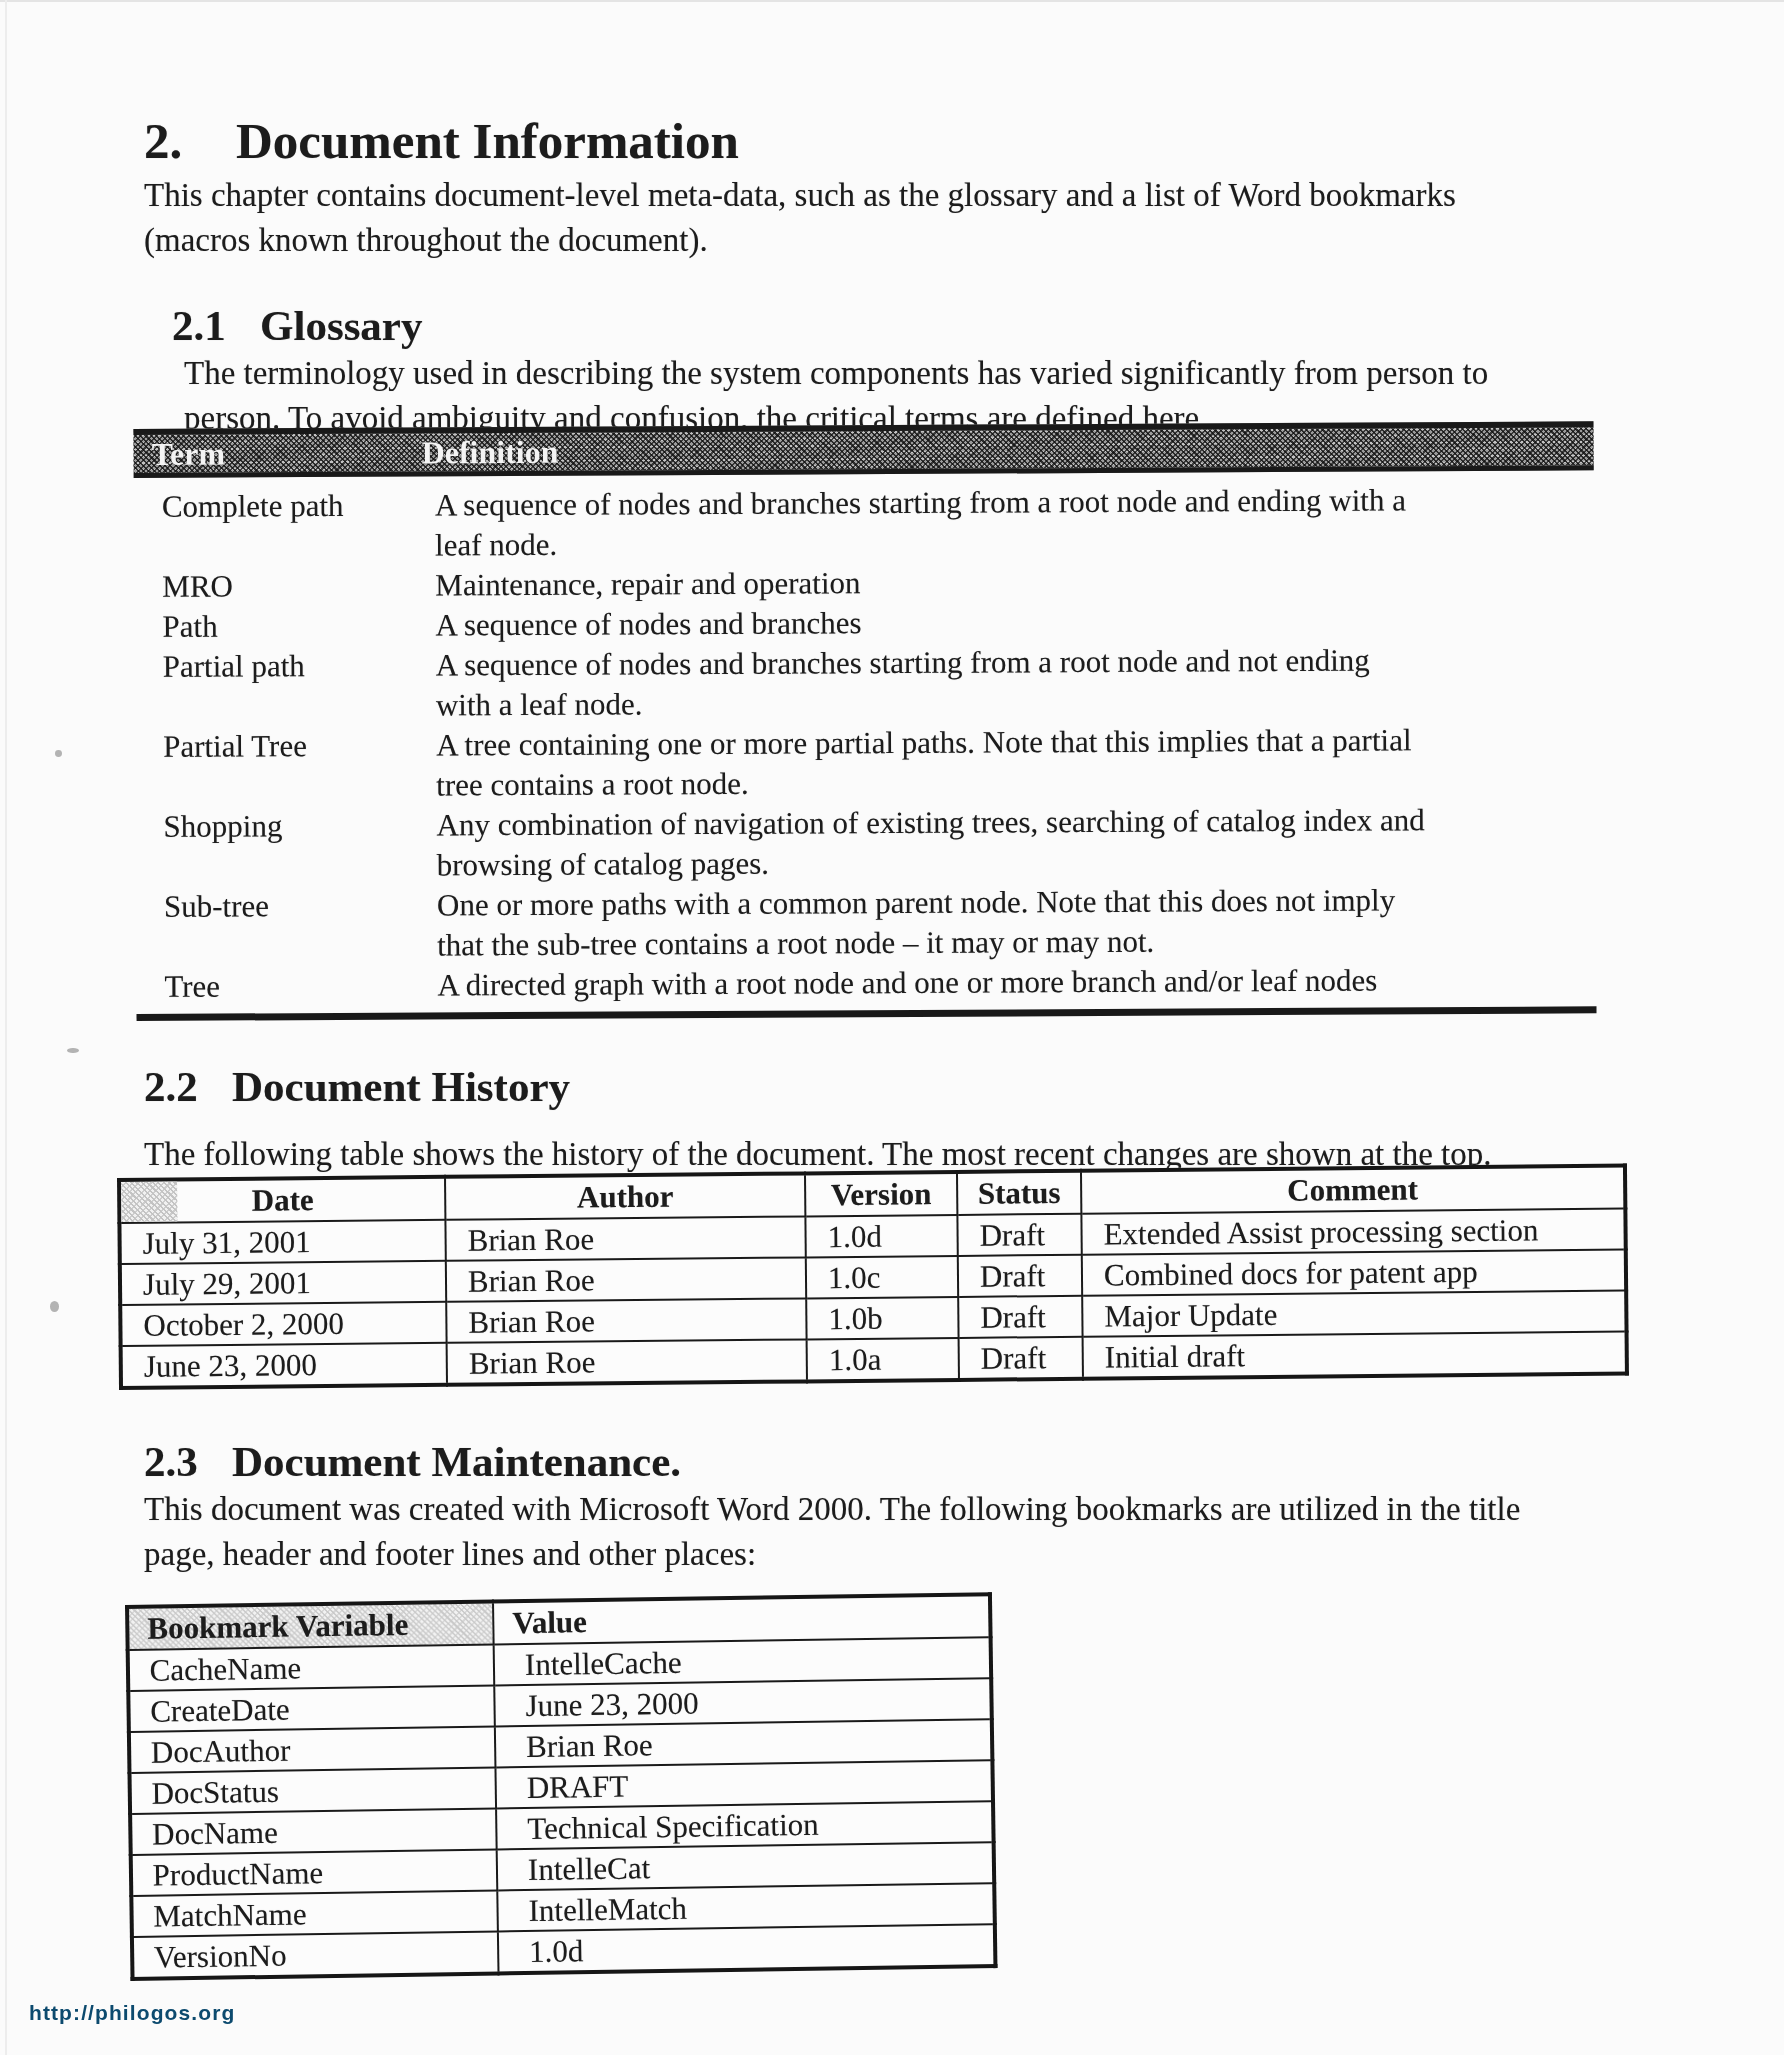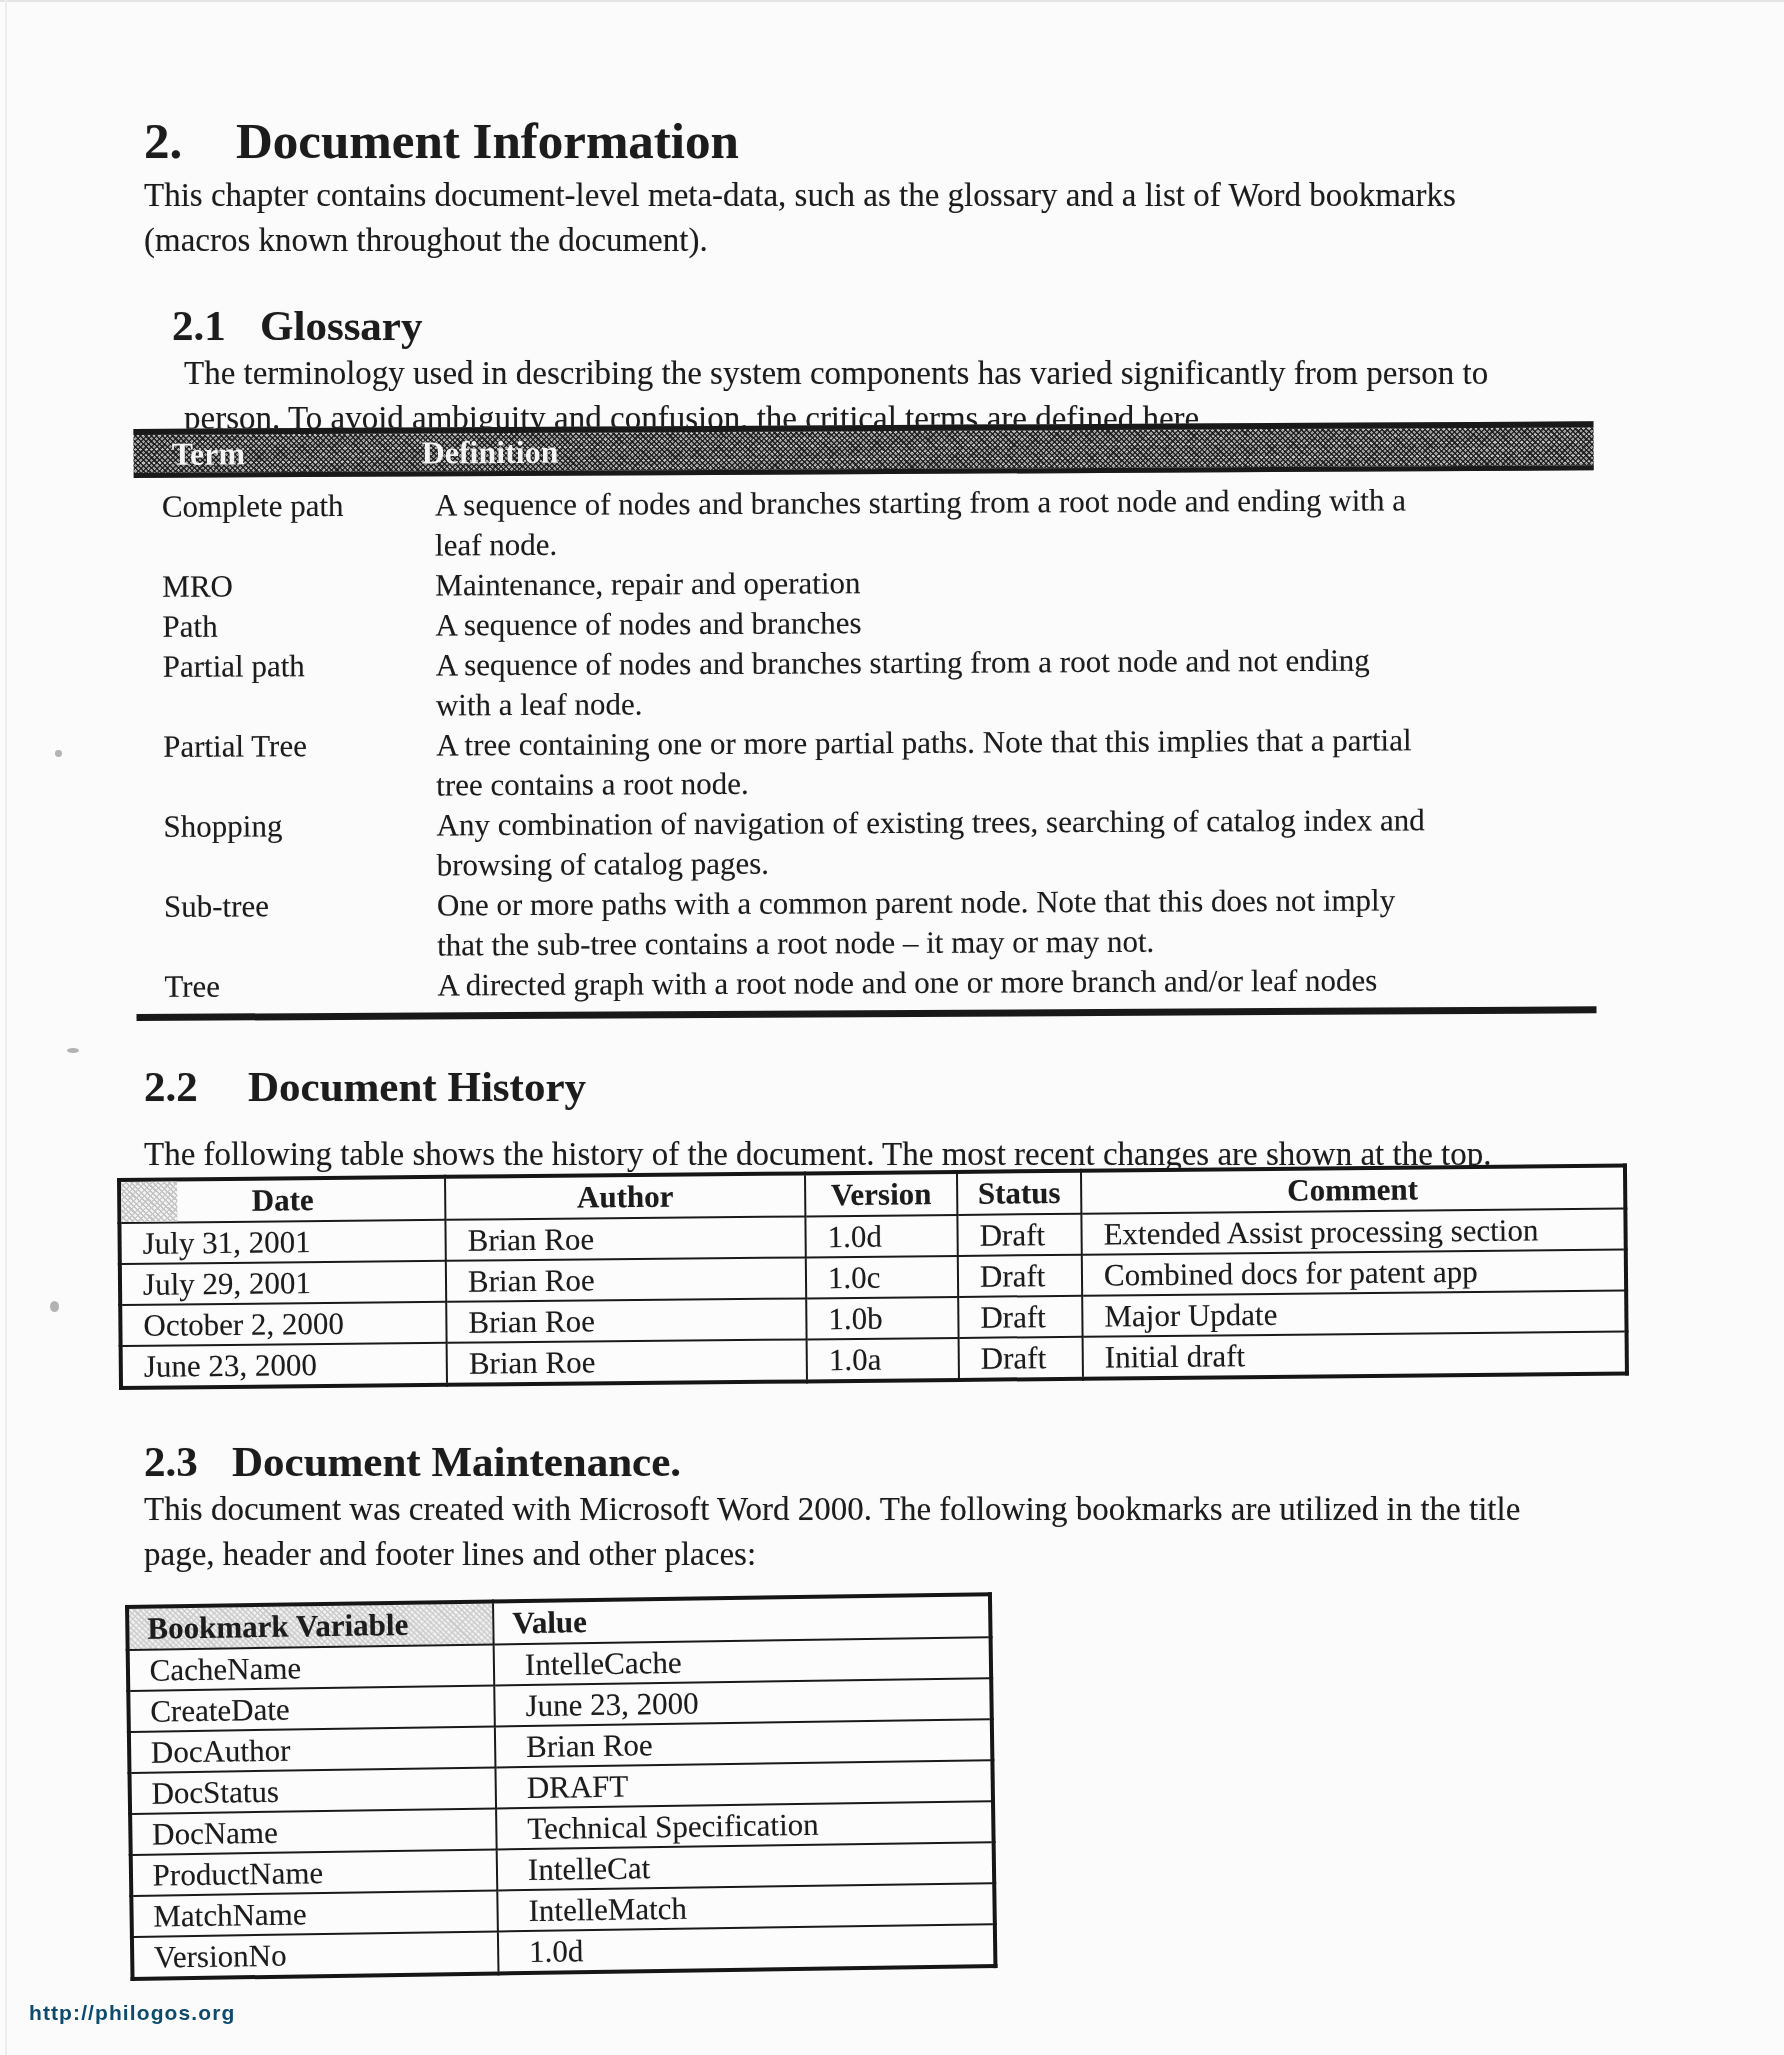--- a/index.html
+++ b/index.html
@@ -10,42 +10,42 @@
     text-shadow:0 0 0.8px rgba(40,40,40,.38);
   }
   .edge-top { position:absolute; left:0; top:0; width:100%; height:2.3px; background:#e4e4e4; }
   .edge-left { position:absolute; left:5.3px; top:0; width:1.5px; height:100%; background:#ededed; }
 
   .h1 { position:absolute; left:144px; top:112px; font-size:51px; font-weight:bold; display:flex; white-space:nowrap; }
   .h1 .num { width:92px; flex:none; }
   .h2 { position:absolute; left:144px; font-size:43px; font-weight:bold; display:flex; white-space:nowrap; }
   .h2 .num { width:88px; flex:none; }
   #h2-glossary { top:301px;margin-left:28px; }
-  #h2-history { top:1062px;gap:16px; }
+  #h2-history { top:1062px; }
   #h2-maintenance { top:1437px; }
 
   .para { position:absolute; left:144px; width:1530px; font-size:33px; line-height:45px; white-space:pre-line; }
   #chapter-intro { top:173px; }
   #glossary-intro { top:351px;margin-left:40px; }
   #history-intro { top:1132px; }
   #maintenance-intro { top:1487px; }
 
   
   #glossary-table { position:absolute; left:135px; top:429px; width:1460px;
     transform:rotate(-0.3deg); transform-origin:left center; }
   .gloss-head { height:38px; border-top:6px solid #191919; border-bottom:5.3px solid #191919; position:relative;
     background-color:#9b9b9b;
     background-image:
       repeating-linear-gradient(45deg, rgba(17,17,17,.8) 0 1.5px, rgba(255,255,255,0) 1.5px 3.8px),
       repeating-linear-gradient(-45deg, rgba(17,17,17,.72) 0 1.5px, rgba(255,255,255,0) 1.5px 3.8px),
       repeating-linear-gradient(to bottom, rgba(255,255,255,.4) 0 1.5px, rgba(0,0,0,0) 1.5px 6.8px);
   }
   .gloss-head span { position:absolute; top:0.8px; font-size:32px; font-weight:bold; color:#f4f4f4;
     text-shadow:0 0 1.5px rgba(0,0,0,.65); }
-  .gh-term { left:38px; }
+  .gh-term { left:18px; }
   .gh-def { left:288px; }
   .gloss-rows { padding-top:9px; font-size:31px; line-height:40px; }
   .gloss-row { display:flex; }
   .g-term { width:301px; padding-left:28px; box-sizing:border-box; flex:none; }
   .g-def { flex:1; white-space:pre-line; }
   .gloss-bottom { height:6.8px; background:#191919; margin-top:6.8px; }
 
   
   table { border-collapse:collapse; table-layout:fixed; background:#fcfcfc; border:4.5px solid #161616; }
   th,td { border:2.3px solid #1a1a1a; font-size:31px; overflow:hidden; white-space:nowrap; }

